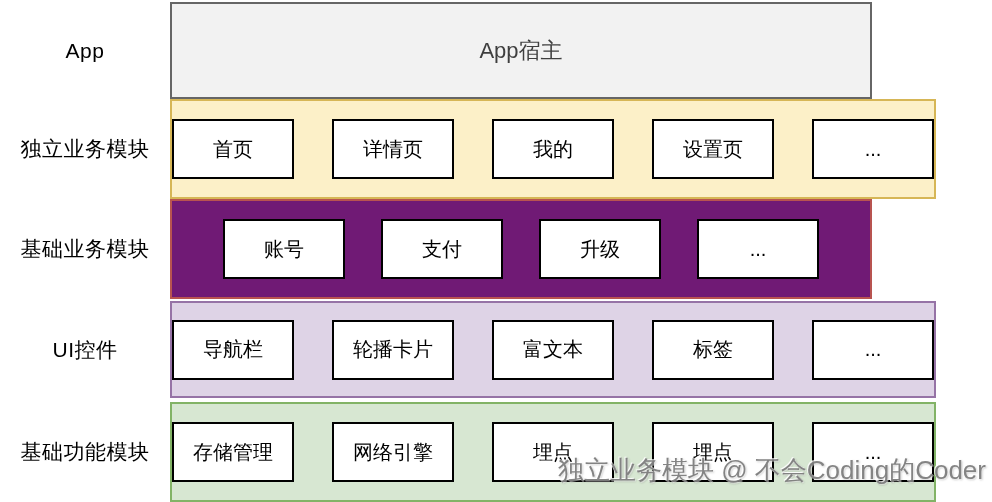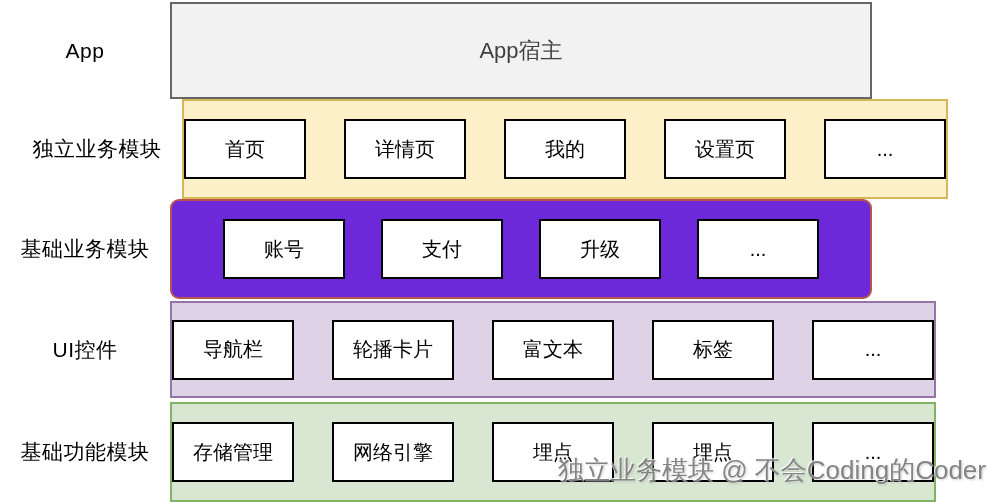--- a/index.html
+++ b/index.html
@@ -40,28 +40,28 @@
     box-sizing: border-box;
     border: 2px solid;
     display: flex;
     align-items: center;
     justify-content: center;
     gap: 38px;
   }
   .band.gap4 { gap: 36px; }
 
   .row-app    { height: 97px; }
-  .row-yellow { height: 100px; padding-left: 12px; }
+  .row-yellow { height: 100px; }
   .row-pink   { height: 100px; margin-bottom: 2px; }
   .row-purple { height: 97px;  margin-bottom: 4px; }
   .row-green  { height: 100px; }
 
   .band-app    { background: #f2f2f2; border-color: #666666; }
   .band-yellow { background: #fcf0c8; border-color: #d6b656; }
-  .band-pink   { background: #6d28d9; border-color: #b85450; border-radius: 9px; }
+  .band-pink   { background: #701a75; border-color: #b85450; }
   .band-purple { background: #ded3e6; border-color: #9673a6; }
   .band-green  { background: #d7e7d2; border-color: #82b366; }
 
   .app-title {
     font-size: 22px;
     color: #3f3f3f;
   }
   .box {
     box-sizing: border-box;
     width: 122px;

